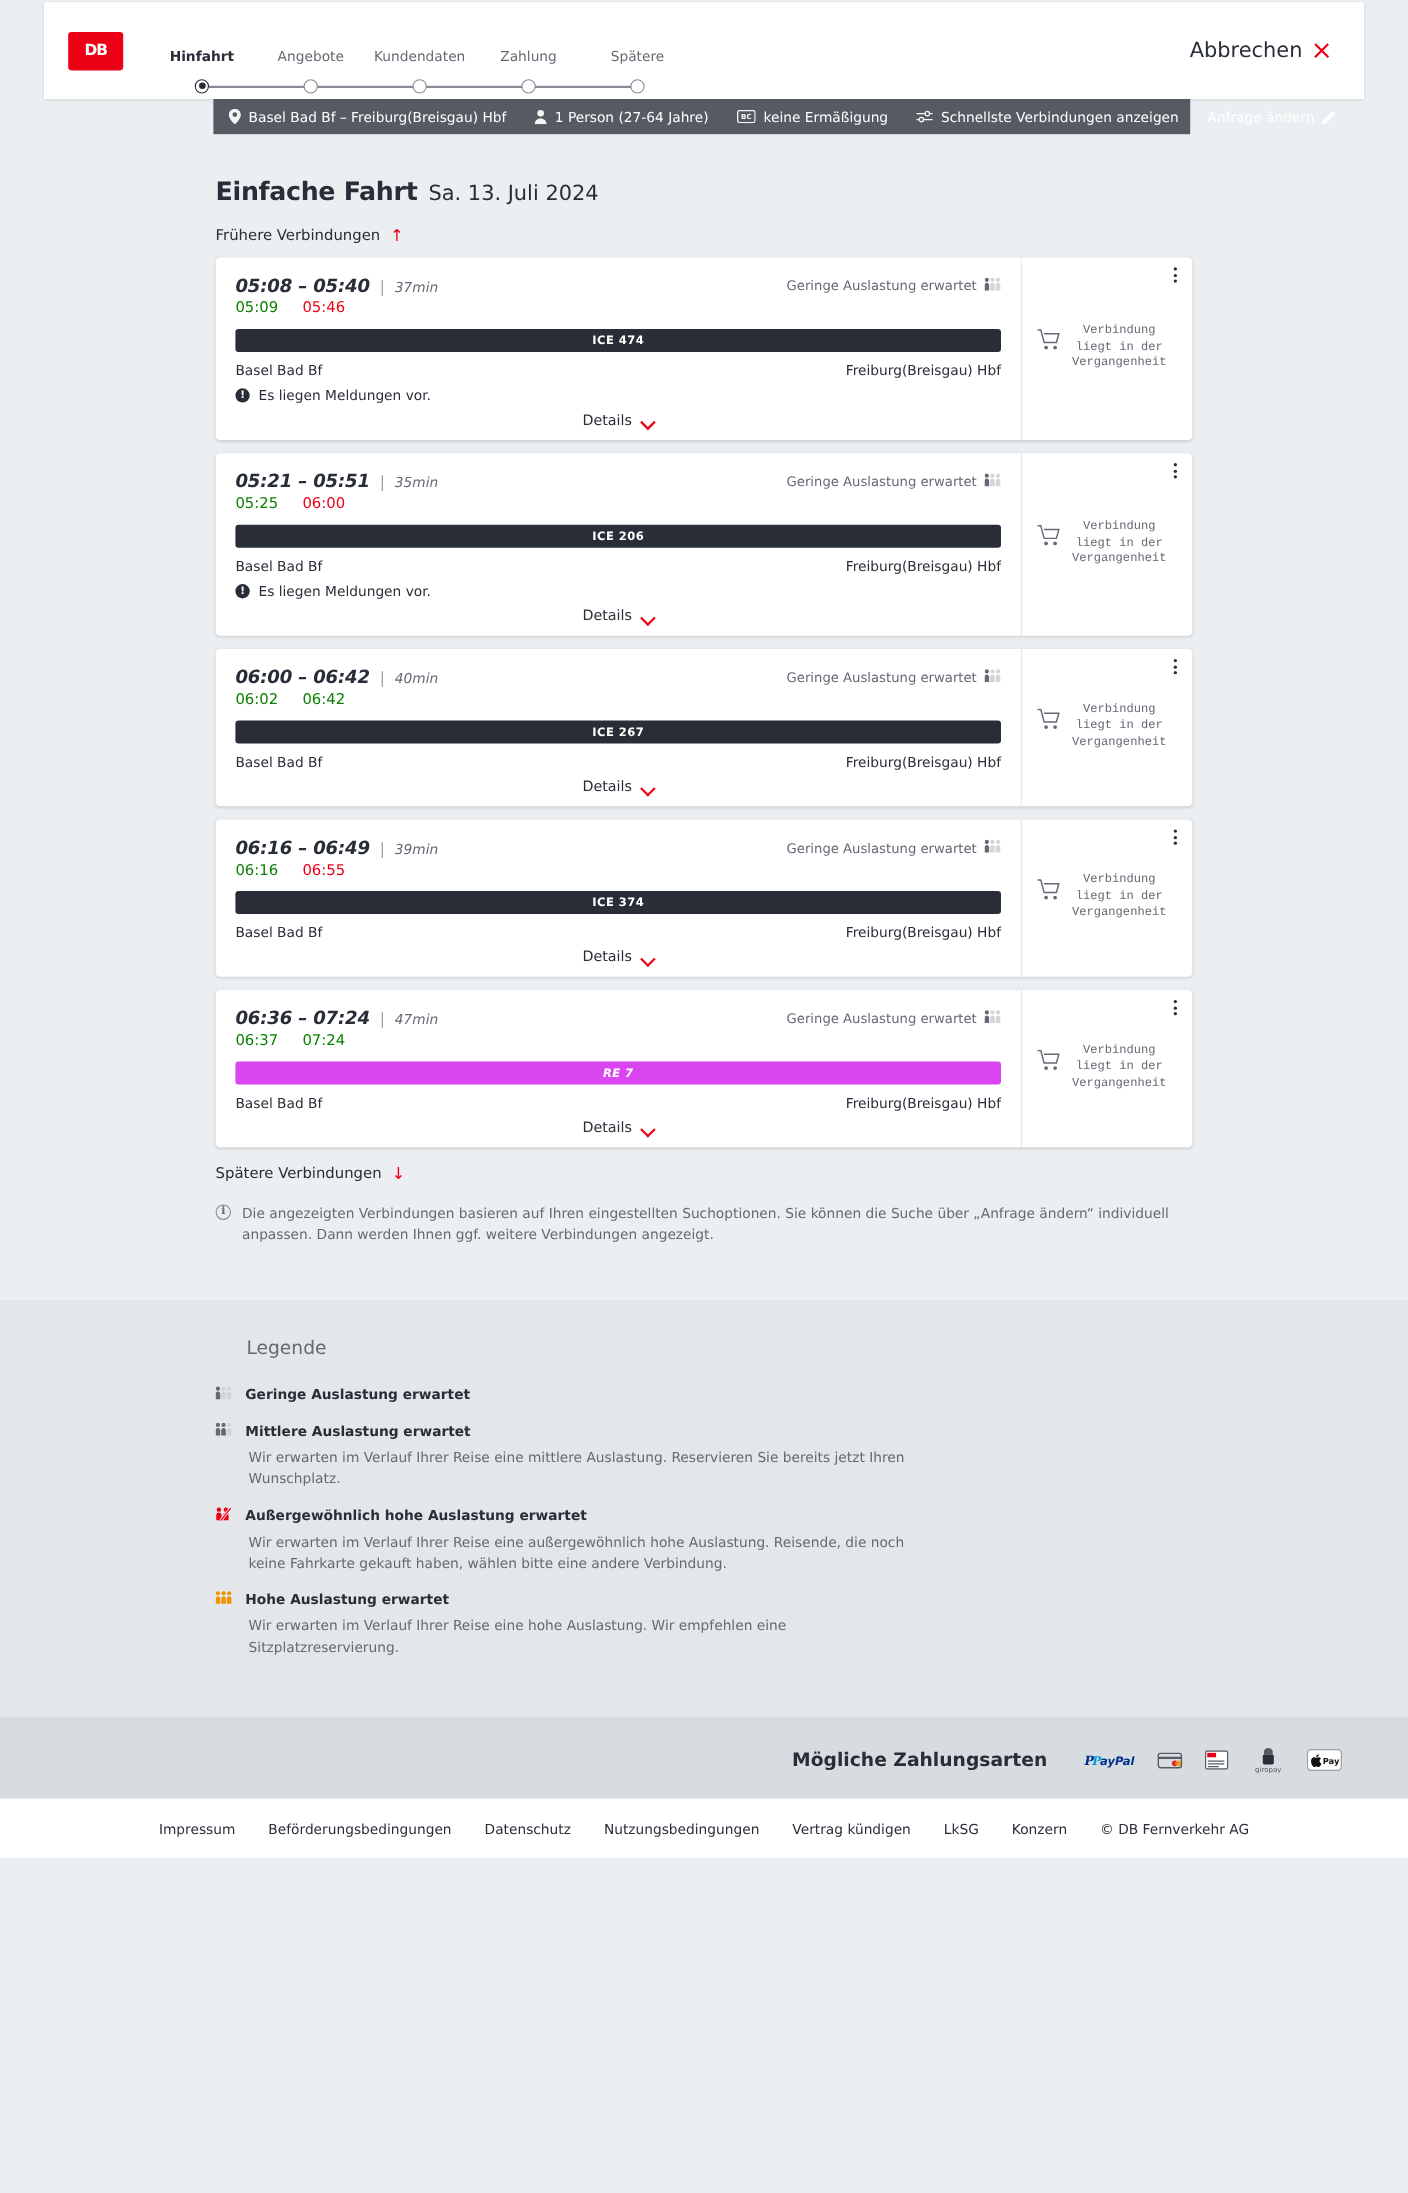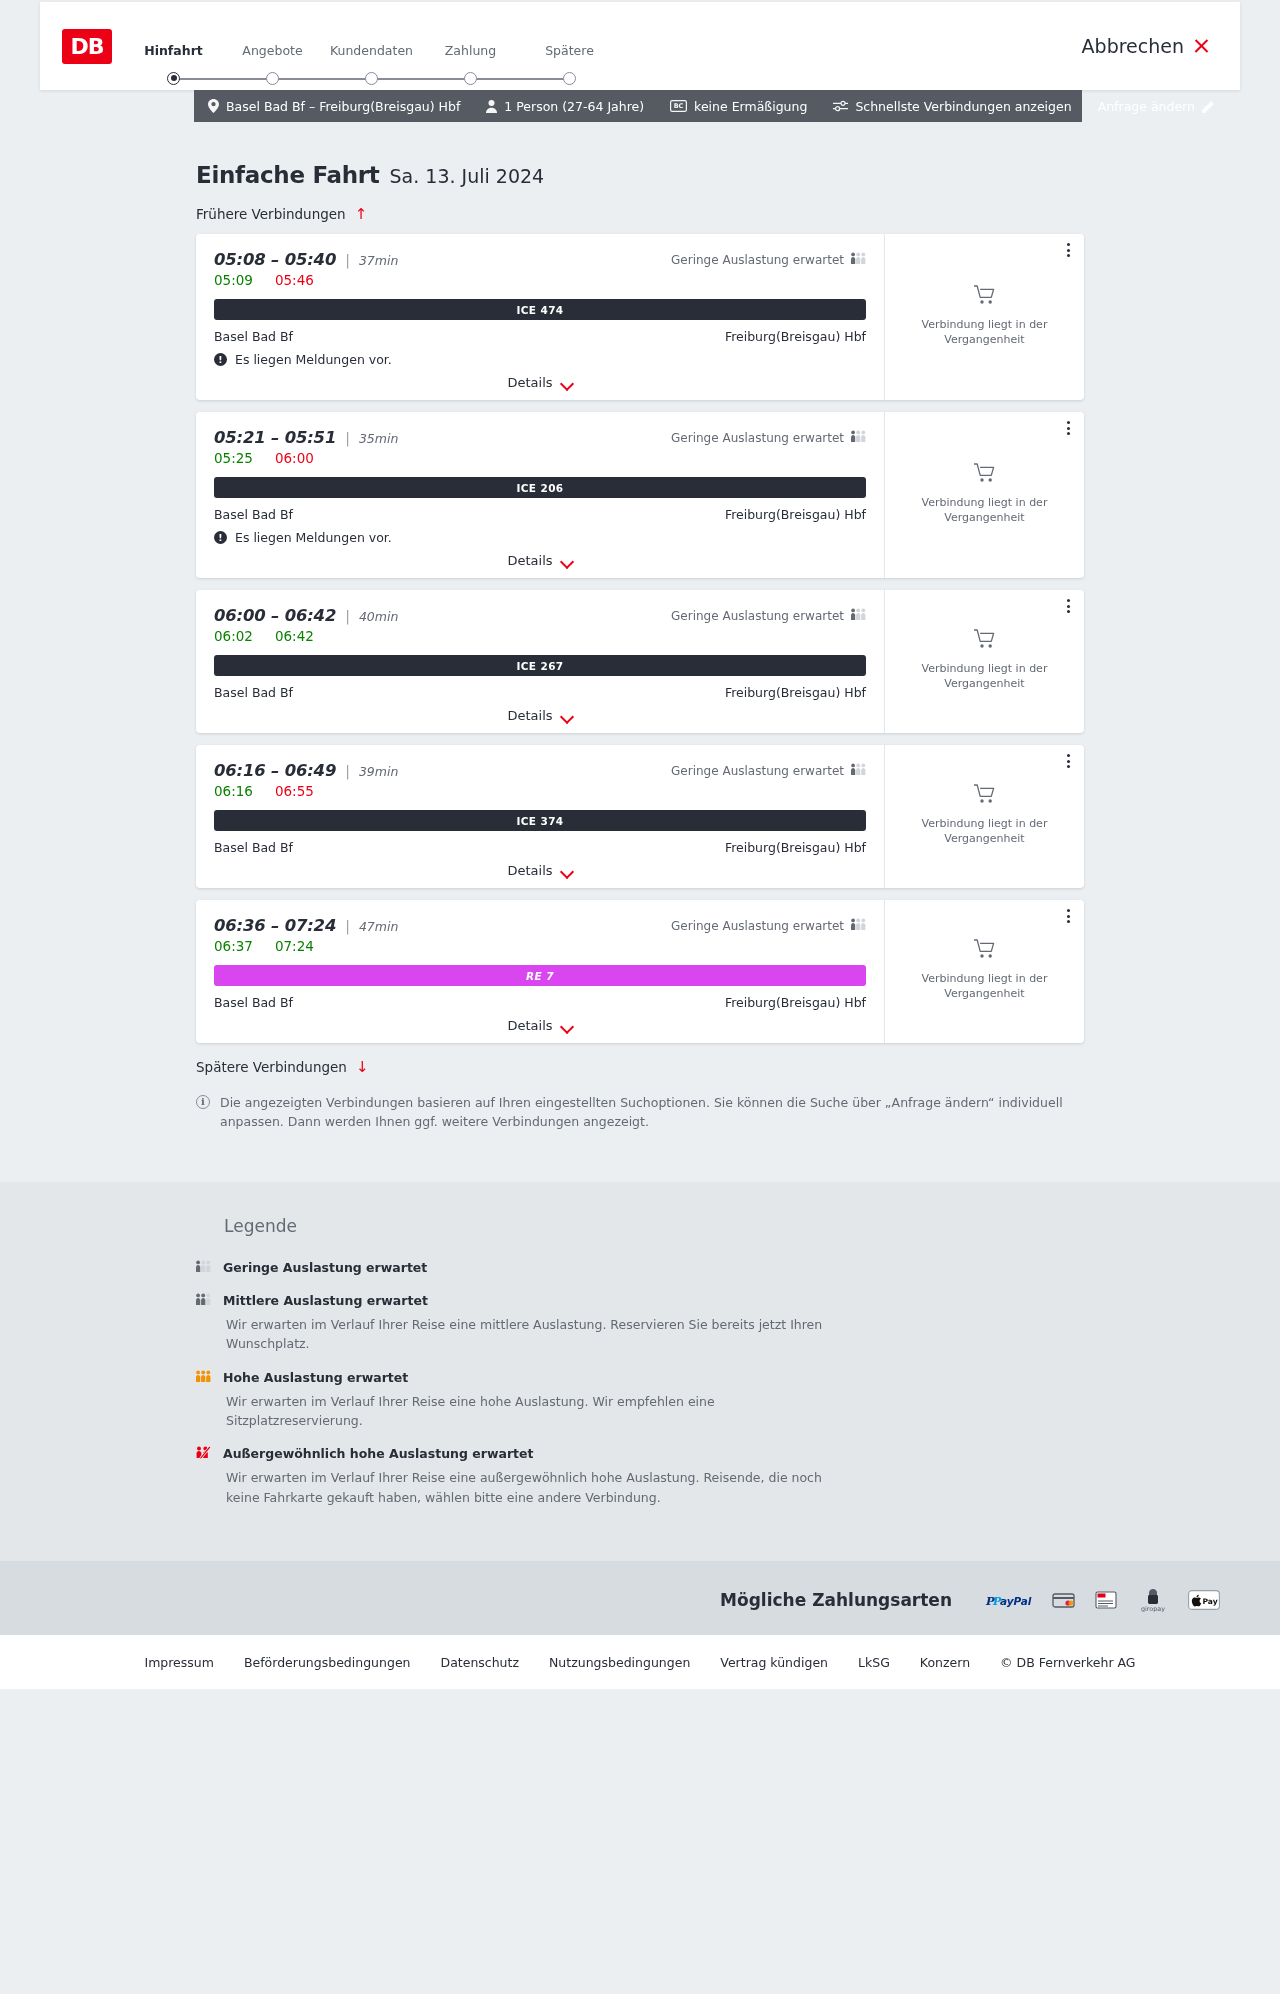--- a/index.html
+++ b/index.html
@@ -14,22 +14,22 @@
   
   .header-wrap { background: #eceff1; padding-top: 2px; }
   .header {
     width: 1200px; margin: 0 auto; background: #fff; height: 88px;
     display: flex; align-items: center; padding: 0 30px 0 22px;
     box-shadow: 0 1px 3px rgba(0,0,0,.10);
   }
   .db-logo {
     width: 50px; height: 35px; background: #ec0016; border-radius: 3px;
     display: flex; align-items: center; justify-content: center;
-    color: #fff; font-weight: bold; font-size: 22px; letter-spacing: -1px;
-    font-family: "DejaVu Sans", sans-serif; flex: none; margin-right: 12px;
+    color: #fff; font-weight: bold; font-size: 14px; letter-spacing: -1px;
+    font-family: "DejaVu Sans", sans-serif; flex: none; margin-right: 22px;
   }
   .steps { display: flex; align-items: flex-start; flex: none; }
   .step { width: 99px; text-align: center; position: relative; }
   .step-label { font-size: 12.5px; color: #646973; white-space: nowrap; margin-top: 40px; }
   .step.active .step-label { color: #282d37; font-weight: bold; }
   .step-dotrow { height: 22px; display: flex; align-items: center; justify-content: center; margin-top: 9px; position: relative; }
   .step-dot {
     width: 13px; height: 13px; border-radius: 50%;
     border: 1.6px solid #878c96; background: #fff; position: relative; z-index: 2;
   }
@@ -112,23 +112,23 @@
     margin-top: 8px; display: flex; align-items: center; justify-content: center;
     gap: 8px; font-size: 13px; color: #282d37; cursor: pointer;
   }
   .chev { width: 12px; height: 7px; position: relative; }
   .chev::before {
     content: ""; position: absolute; left: 1px; top: 0; width: 8px; height: 8px;
     border-right: 2px solid #ec0016; border-bottom: 2px solid #ec0016;
     transform: rotate(45deg);
   }
   .card-right {
-    width: 200px; flex: none; border-left: 1px solid #e4e6ea; position: relative;
-    display: flex; flex-direction: column; align-items: center;
-    justify-content: center; padding: 12px 14px 14px;
+    width: 156px; flex: none; border-left: 1px solid #e4e6ea; position: relative;
+    display: flex; flex-direction: row; align-items: center;
+    justify-content: center; padding: 12px 14px 14px; font-family: Liberation Mono, monospace;
   }
   .kebab { position: absolute; top: 9px; right: 14px; cursor: pointer;
            display: flex; flex-direction: column; gap: 2.5px; align-items: center; }
   .kebab i { width: 3px; height: 3px; border-radius: 50%; background: #282d37; display: block; }
   .cart-icon { margin-bottom: 9px; }
   .past-text { font-size: 11px; color: #646973; text-align: center; line-height: 1.35; }
 
   
   .info-note {
     display: flex; gap: 10px; margin-top: 18px; font-size: 12.5px;
@@ -562,44 +562,44 @@
                   <circle cx="12.299999999999999" cy="2.4" r="1.9" fill="#d2d6db"></circle>
                   <path d="M10.2 12V7.3c0-1.2.95-2.2 2.1-2.2s2.1 1 2.1 2.2V12z" fill="#d2d6db"></path>
                 </svg></span>
               <span class="leg-label">Mittlere Auslastung erwartet</span>
             </div>
             <div class="leg-desc">Wir erwarten im Verlauf Ihrer Reise eine mittlere Auslastung. Reservieren Sie bereits jetzt Ihren Wunschplatz.</div>
           </div>
           <div class="leg-item">
             <div class="leg-head">
               <span><svg width="15" height="13" viewBox="0 0 15 13">
+                  <circle cx="3" cy="2.4" r="2" fill="#ec0016"></circle>
+                  <path d="M0.6 12V7.2c0-1.3 1-2.3 2.4-2.3s2.4 1 2.4 2.3V12z" fill="#ec0016"></path>
+                  <circle cx="9.4" cy="2.4" r="2" fill="#ec0016"></circle>
+                  <path d="M7 12V7.2c0-1.3 1-2.3 2.4-2.3s2.4 1 2.4 2.3V12z" fill="#ec0016"></path>
+                  <path d="M13.8 1 4.5 12.4" stroke="#fff" stroke-width="2.6"></path>
+                  <path d="M13.8 1 4.5 12.4" stroke="#ec0016" stroke-width="1.3"></path>
+                </svg></span>
+              <span class="leg-label">Außergewöhnlich hohe Auslastung erwartet</span>
+            </div>
+            <div class="leg-desc">Wir erwarten im Verlauf Ihrer Reise eine außergewöhnlich hohe Auslastung. Reisende, die noch keine Fahrkarte gekauft haben, wählen bitte eine andere Verbindung.</div>
+          </div>
+          <div class="leg-item">
+            <div class="leg-head">
+              <span><svg width="15" height="13" viewBox="0 0 15 13">
                   <circle cx="2.1" cy="2.4" r="1.9" fill="#f39200"></circle>
                   <path d="M0 12V7.3c0-1.2.95-2.2 2.1-2.2s2.1 1 2.1 2.2V12z" fill="#f39200"></path>
                   <circle cx="7.199999999999999" cy="2.4" r="1.9" fill="#f39200"></circle>
                   <path d="M5.1 12V7.3c0-1.2.95-2.2 2.1-2.2s2.1 1 2.1 2.2V12z" fill="#f39200"></path>
                   <circle cx="12.299999999999999" cy="2.4" r="1.9" fill="#f39200"></circle>
                   <path d="M10.2 12V7.3c0-1.2.95-2.2 2.1-2.2s2.1 1 2.1 2.2V12z" fill="#f39200"></path>
                 </svg></span>
               <span class="leg-label">Hohe Auslastung erwartet</span>
             </div>
             <div class="leg-desc">Wir erwarten im Verlauf Ihrer Reise eine hohe Auslastung. Wir empfehlen eine Sitzplatzreservierung.</div>
-          </div>
-          <div class="leg-item">
-            <div class="leg-head">
-              <span><svg width="15" height="13" viewBox="0 0 15 13">
-                  <circle cx="3" cy="2.4" r="2" fill="#ec0016"></circle>
-                  <path d="M0.6 12V7.2c0-1.3 1-2.3 2.4-2.3s2.4 1 2.4 2.3V12z" fill="#ec0016"></path>
-                  <circle cx="9.4" cy="2.4" r="2" fill="#ec0016"></circle>
-                  <path d="M7 12V7.2c0-1.3 1-2.3 2.4-2.3s2.4 1 2.4 2.3V12z" fill="#ec0016"></path>
-                  <path d="M13.8 1 4.5 12.4" stroke="#fff" stroke-width="2.6"></path>
-                  <path d="M13.8 1 4.5 12.4" stroke="#ec0016" stroke-width="1.3"></path>
-                </svg></span>
-              <span class="leg-label">Außergewöhnlich hohe Auslastung erwartet</span>
-            </div>
-            <div class="leg-desc">Wir erwarten im Verlauf Ihrer Reise eine außergewöhnlich hohe Auslastung. Reisende, die noch keine Fahrkarte gekauft haben, wählen bitte eine andere Verbindung.</div>
           </div>
         </div>
     </div>
   </div>
 
   <div class="footer">
     <div class="pay-row">
       <span class="pay-title">Mögliche Zahlungsarten</span>
       <span class="pay-ico">
         <svg width="50" height="16" viewBox="0 0 50 16">

